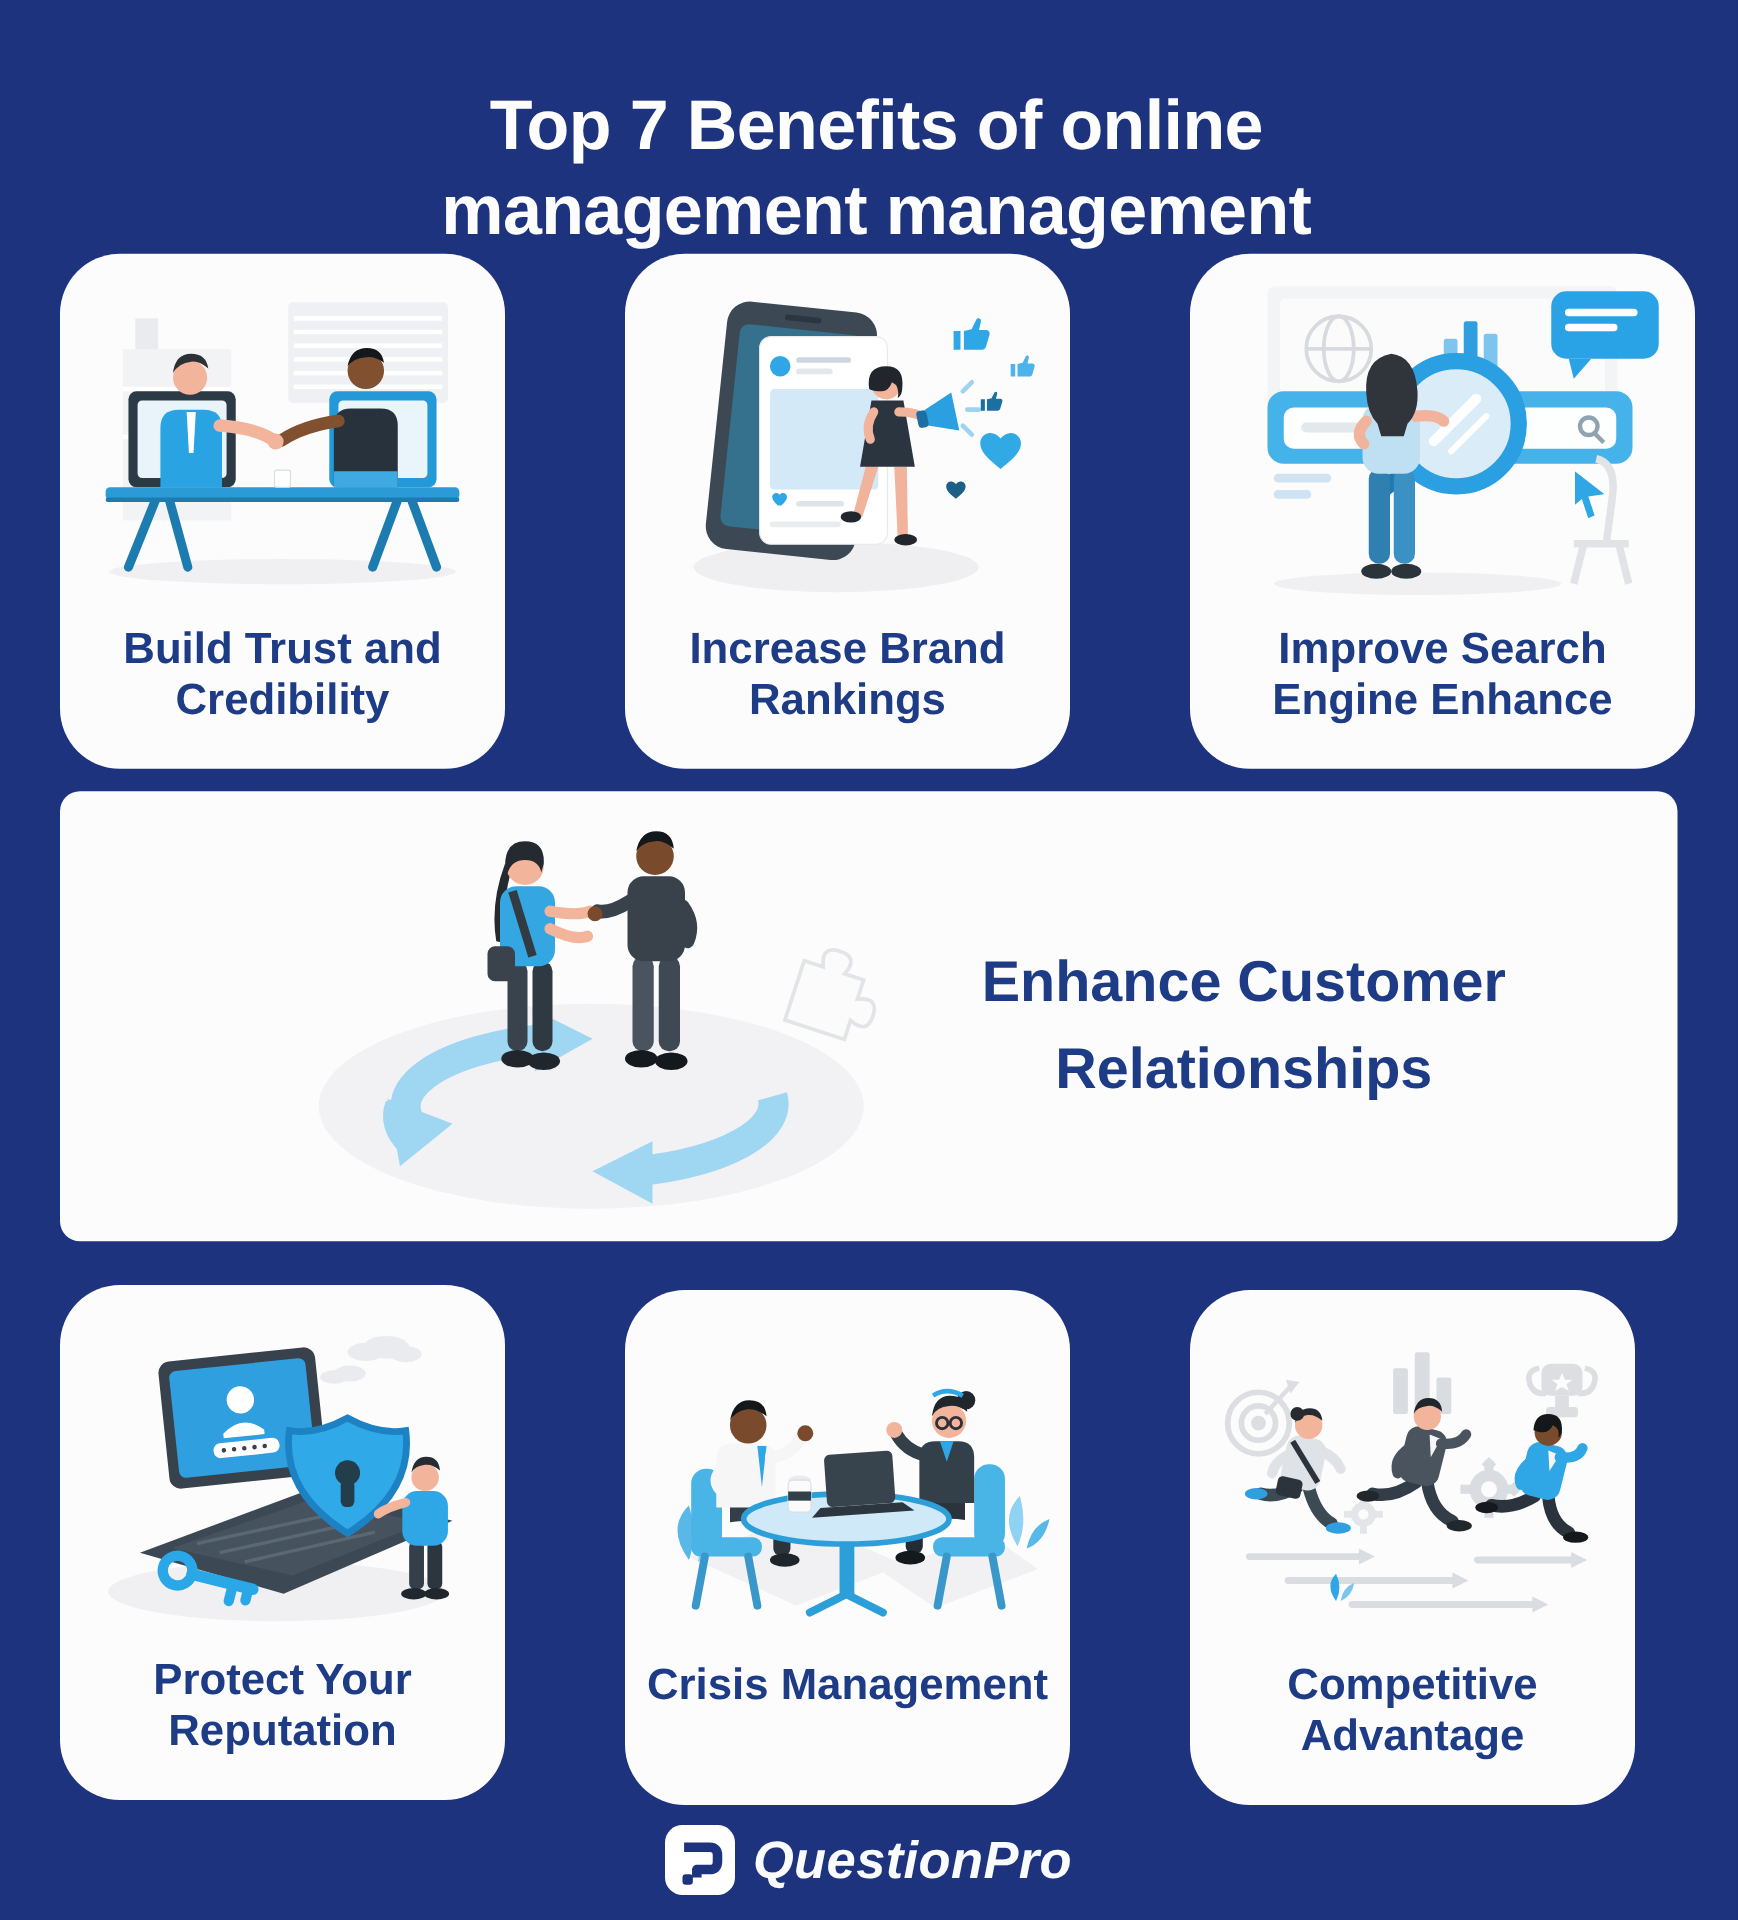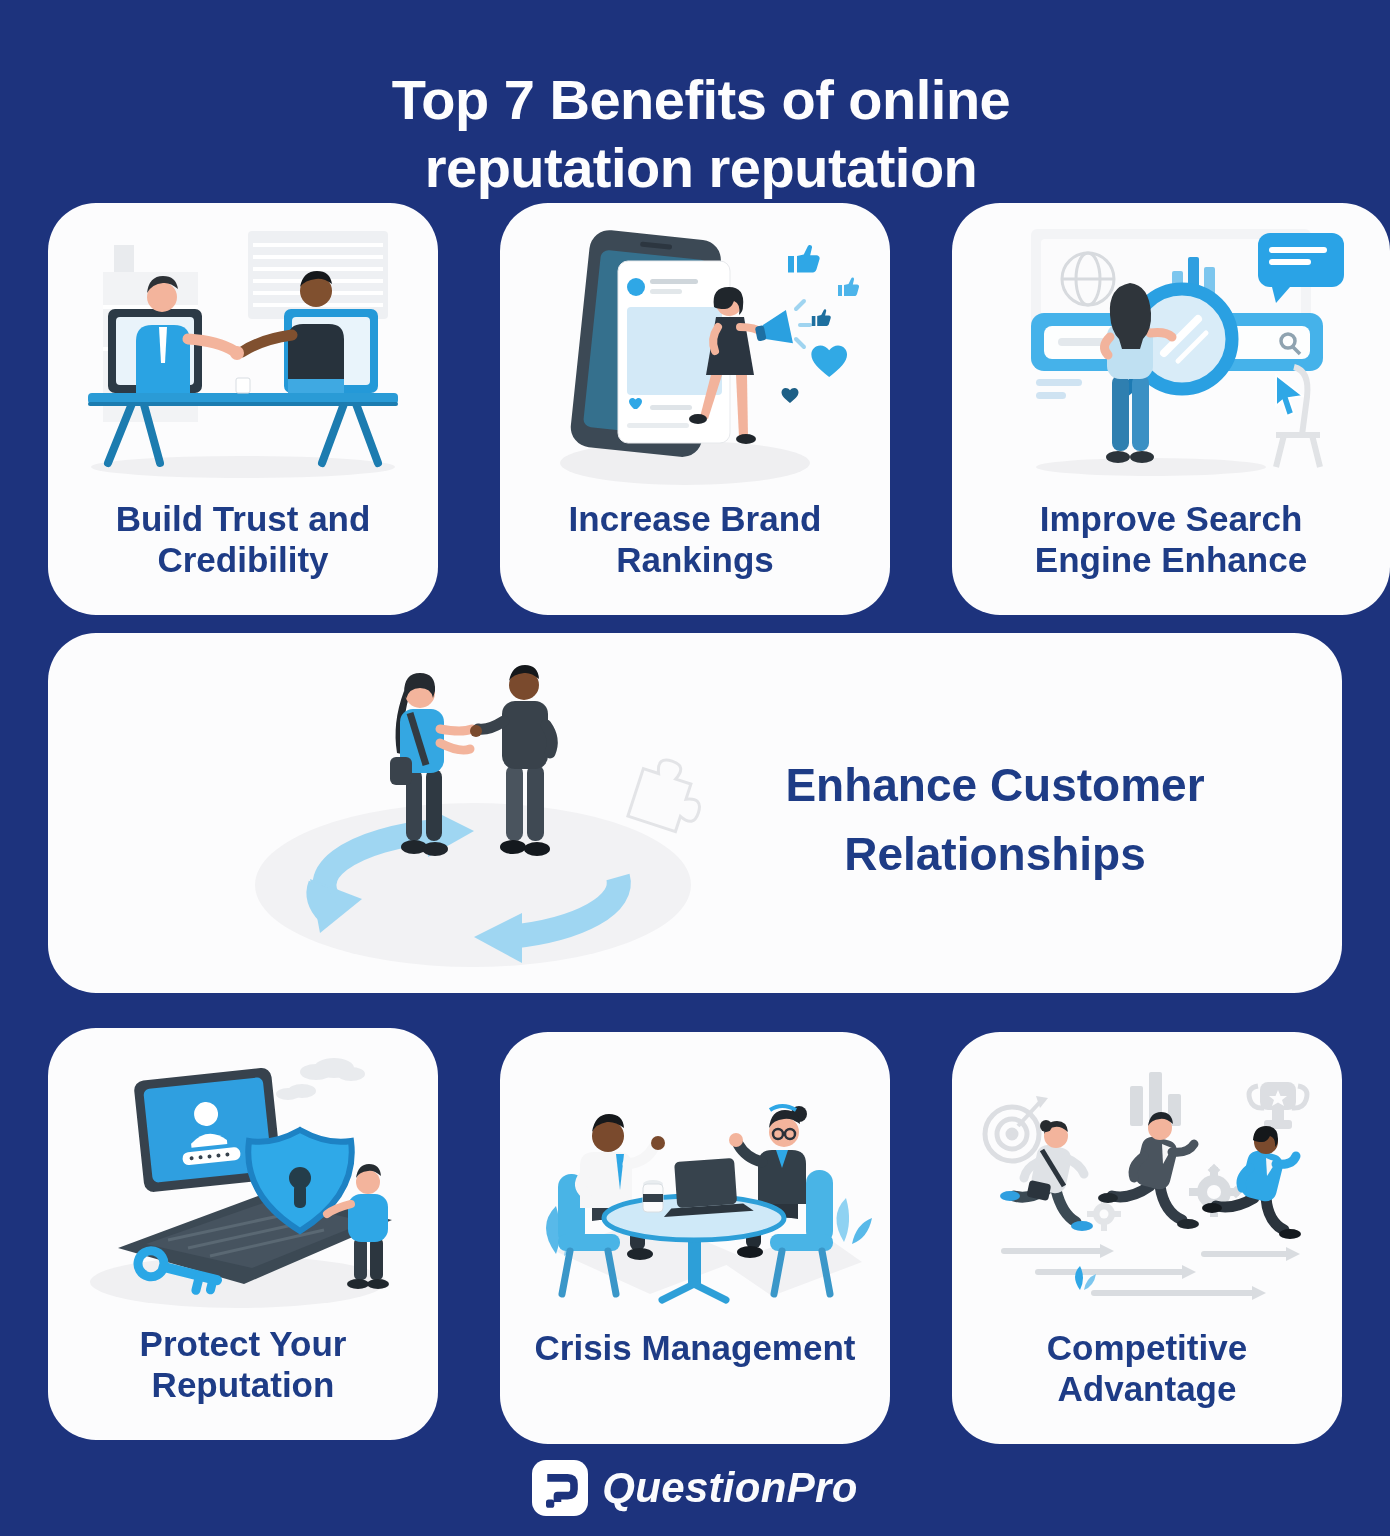--- a/index.html
+++ b/index.html
@@ -2,23 +2,23 @@
 <html><head>
 <meta charset="utf-8">
 <style>
   html,body{margin:0;padding:0;background:#1d337d;}
   .canvas{position:relative;width:1390px;height:1536px;background:#1d337d;
           font-family:"Liberation Sans",sans-serif;overflow:hidden;}
   .title{position:absolute;top:28px;left:0;right:0;text-align:center;color:#fdfdfe;
          font-size:56px;font-weight:800;line-height:1.22;letter-spacing:-0.5px;padding-left:12px;}
   .title span{display:block;}
   .card{position:absolute;background:#fcfcfd;border-radius:48px;overflow:hidden;}
-  .card.small{width:390px;height:412px;}
+  .card.small{width:356px;height:412px;}
   .c1{left:48px;top:203px;} .c2{left:500px;top:203px;} .c3{left:952px;top:203px;padding-left:48px;}
-  .mid{left:48px;top:633px;width:1294px;height:360px;}
+  .mid{left:48px;top:633px;width:1294px;height:360px;border-radius:16px;}
   .c4{left:48px;top:1028px;} .c5{left:500px;top:1032px;} .c6{left:952px;top:1032px;}
   .illus{position:absolute;top:14px;left:0;width:100%;height:278px;
          display:flex;justify-content:center;align-items:flex-start;}
   .label{position:absolute;top:296px;left:12px;right:12px;margin:0;text-align:center;
          color:#1e3c86;font-size:35px;font-weight:700;line-height:1.16;}
   .label span{display:block;}
   .mid .illus{left:140px;top:12px;width:580px;height:340px;}
   .mid .label{left:660px;right:60px;top:118px;font-size:46px;line-height:1.5;}
   .footer{position:absolute;top:1460px;left:0;right:0;display:flex;gap:14px;
           justify-content:center;align-items:center;}
@@ -26,21 +26,21 @@
             display:flex;align-items:center;justify-content:center;}
   .brand{color:#fafbfd;font-size:42px;font-weight:600;letter-spacing:0.3px;font-style:italic;}
 </style>
 </head>
 <body>
 
 <div class="canvas">
 
   <h1 class="title">
     <span>Top 7 Benefits of online</span>
-    <span>reputation reputation</span>
+    <span>management management</span>
   </h1>
 
   <section class="card small c1">
     <div class="illus">
       <svg width="390" height="278" viewBox="0 0 390 278">
         <rect x="200" y="14" width="140" height="88" rx="4" fill="#eef0f3"></rect>
         <g fill="#ffffff">
             <rect x="205" y="26" width="130" height="4"></rect>
             <rect x="205" y="38" width="130" height="4"></rect>
             <rect x="205" y="50" width="130" height="4"></rect>

